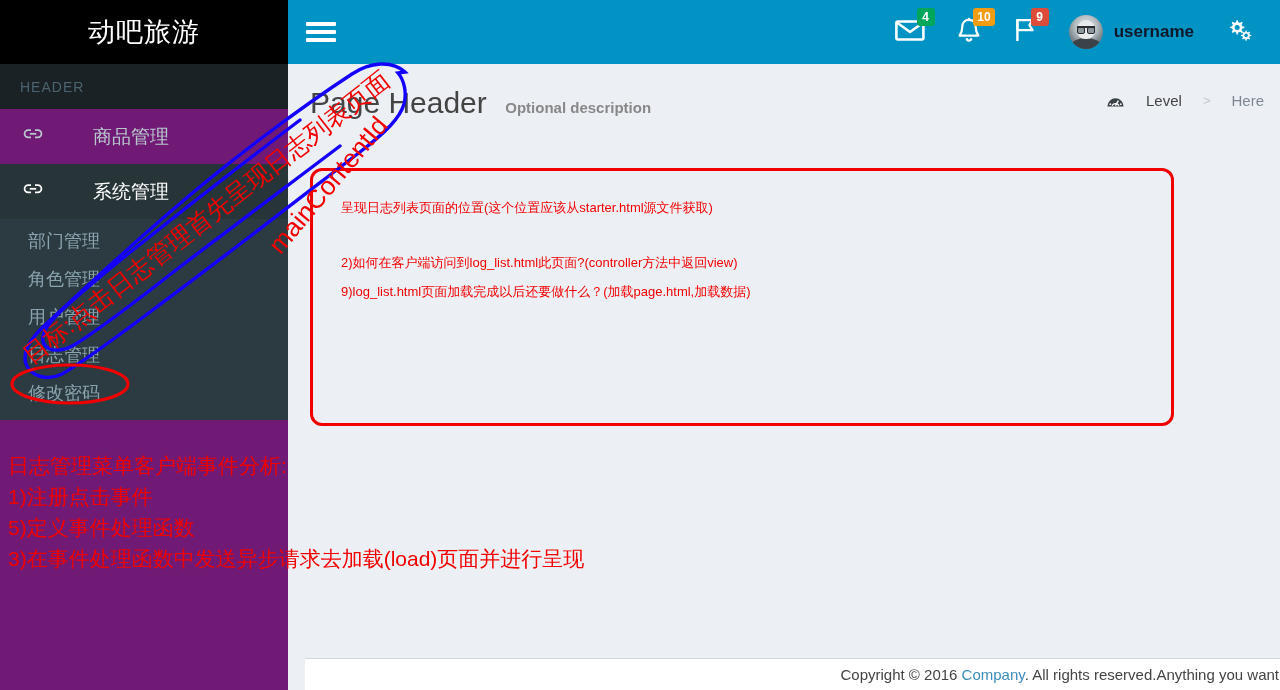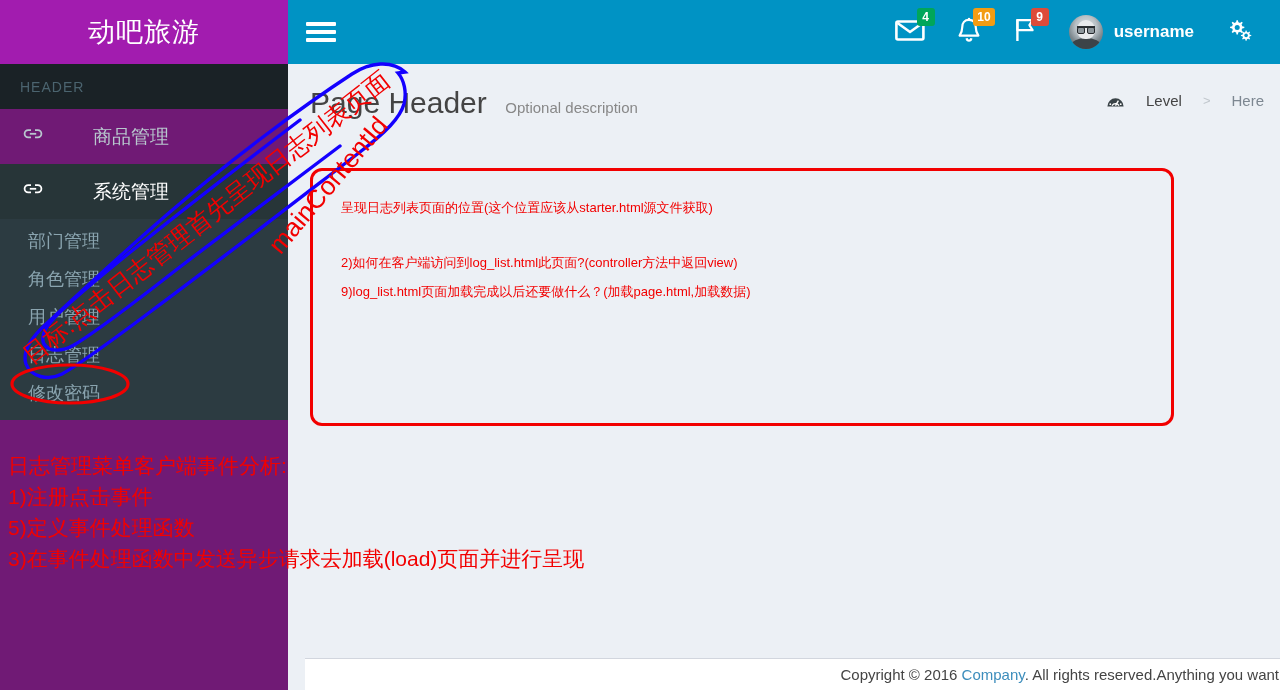--- a/index.html
+++ b/index.html
@@ -14,21 +14,21 @@
   
   .navbar {
     position: absolute; top: 0; left: 0; width: 1280px; height: 64px;
     background: #0093c4;
     display: flex; align-items: center;
   }
   .logo {
     width: 288px; height: 64px;
     display: flex; align-items: center; justify-content: center;
     color: #ffffff; font-size: 27px; letter-spacing: 1px;
-    background: #a21caf;
+    background: #000000;
   }
   .nav-right-wrap {
     flex: 1; height: 64px; display: flex; align-items: center;
     justify-content: space-between; padding-left: 18px;
   }
   .hamburger {
     width: 30px; height: 26px; display: flex; flex-direction: column;
     justify-content: center; gap: 4px; cursor: pointer;
   }
   .hamburger i { display: block; height: 4px; background: #ffffff; border-radius: 1px; }
@@ -62,21 +62,21 @@
   .avatar .glasses:before, .avatar .glasses:after {
     content: ""; position: absolute; top: -1px; width: 6px; height: 5px;
     border: 1.5px solid #24282c; border-radius: 2px; background: #8e979c;
   }
   .avatar .glasses:before { left: 0; }
   .avatar .glasses:after  { right: 0; }
   .avatar .body {
     position: absolute; left: 2px; bottom: -4px; width: 30px; height: 15px;
     border-radius: 50% 50% 0 0; background: #3c4348;
   }
-  .username { color: #ffffff; font-size: 17px; font-weight: bold; margin-left: 11px; }
+  .username { color: #0f172a; font-size: 17px; font-weight: bold; margin-left: 11px; }
   .gears { color: #fff; }
 
   
   .sidebar {
     position: absolute; top: 64px; left: 0; width: 328px; height: 626px;
     background: #701a75;
   }
   .sidebar-header {
     height: 45px; display: flex; align-items: center; padding-left: 20px;
     color: #4b646f; font-size: 14px; letter-spacing: 1px; background: #1a2226;
@@ -104,21 +104,21 @@
     position: absolute; top: 64px; left: 288px; width: 992px; height: 626px;
     background: #ecf0f5;
   }
   .content-header {
     height: 66px; position: relative; padding: 22px 20px 0 22px;
   }
   .page-title {
     font-size: 30px; color: #444; font-weight: normal; display: inline-block;
     vertical-align: baseline;
   }
-  .page-desc { font-size: 15px; color: #888; font-weight: normal; margin-left: 14px; }
+  .page-desc { font-size: 15px; color: #888; font-weight: bold; margin-left: 14px; }
   .breadcrumb {
     position: absolute; right: 16px; top: 28px;
     display: flex; align-items: center; gap: 21px;
     font-size: 15px; color: #444;
   }
   .breadcrumb .bc-sep { color: #c0c6cc; font-size: 13px; }
   .breadcrumb .bc-here { color: #7d8791; }
   .bc-icon { display: inline-block; line-height: 0; }
 
   

